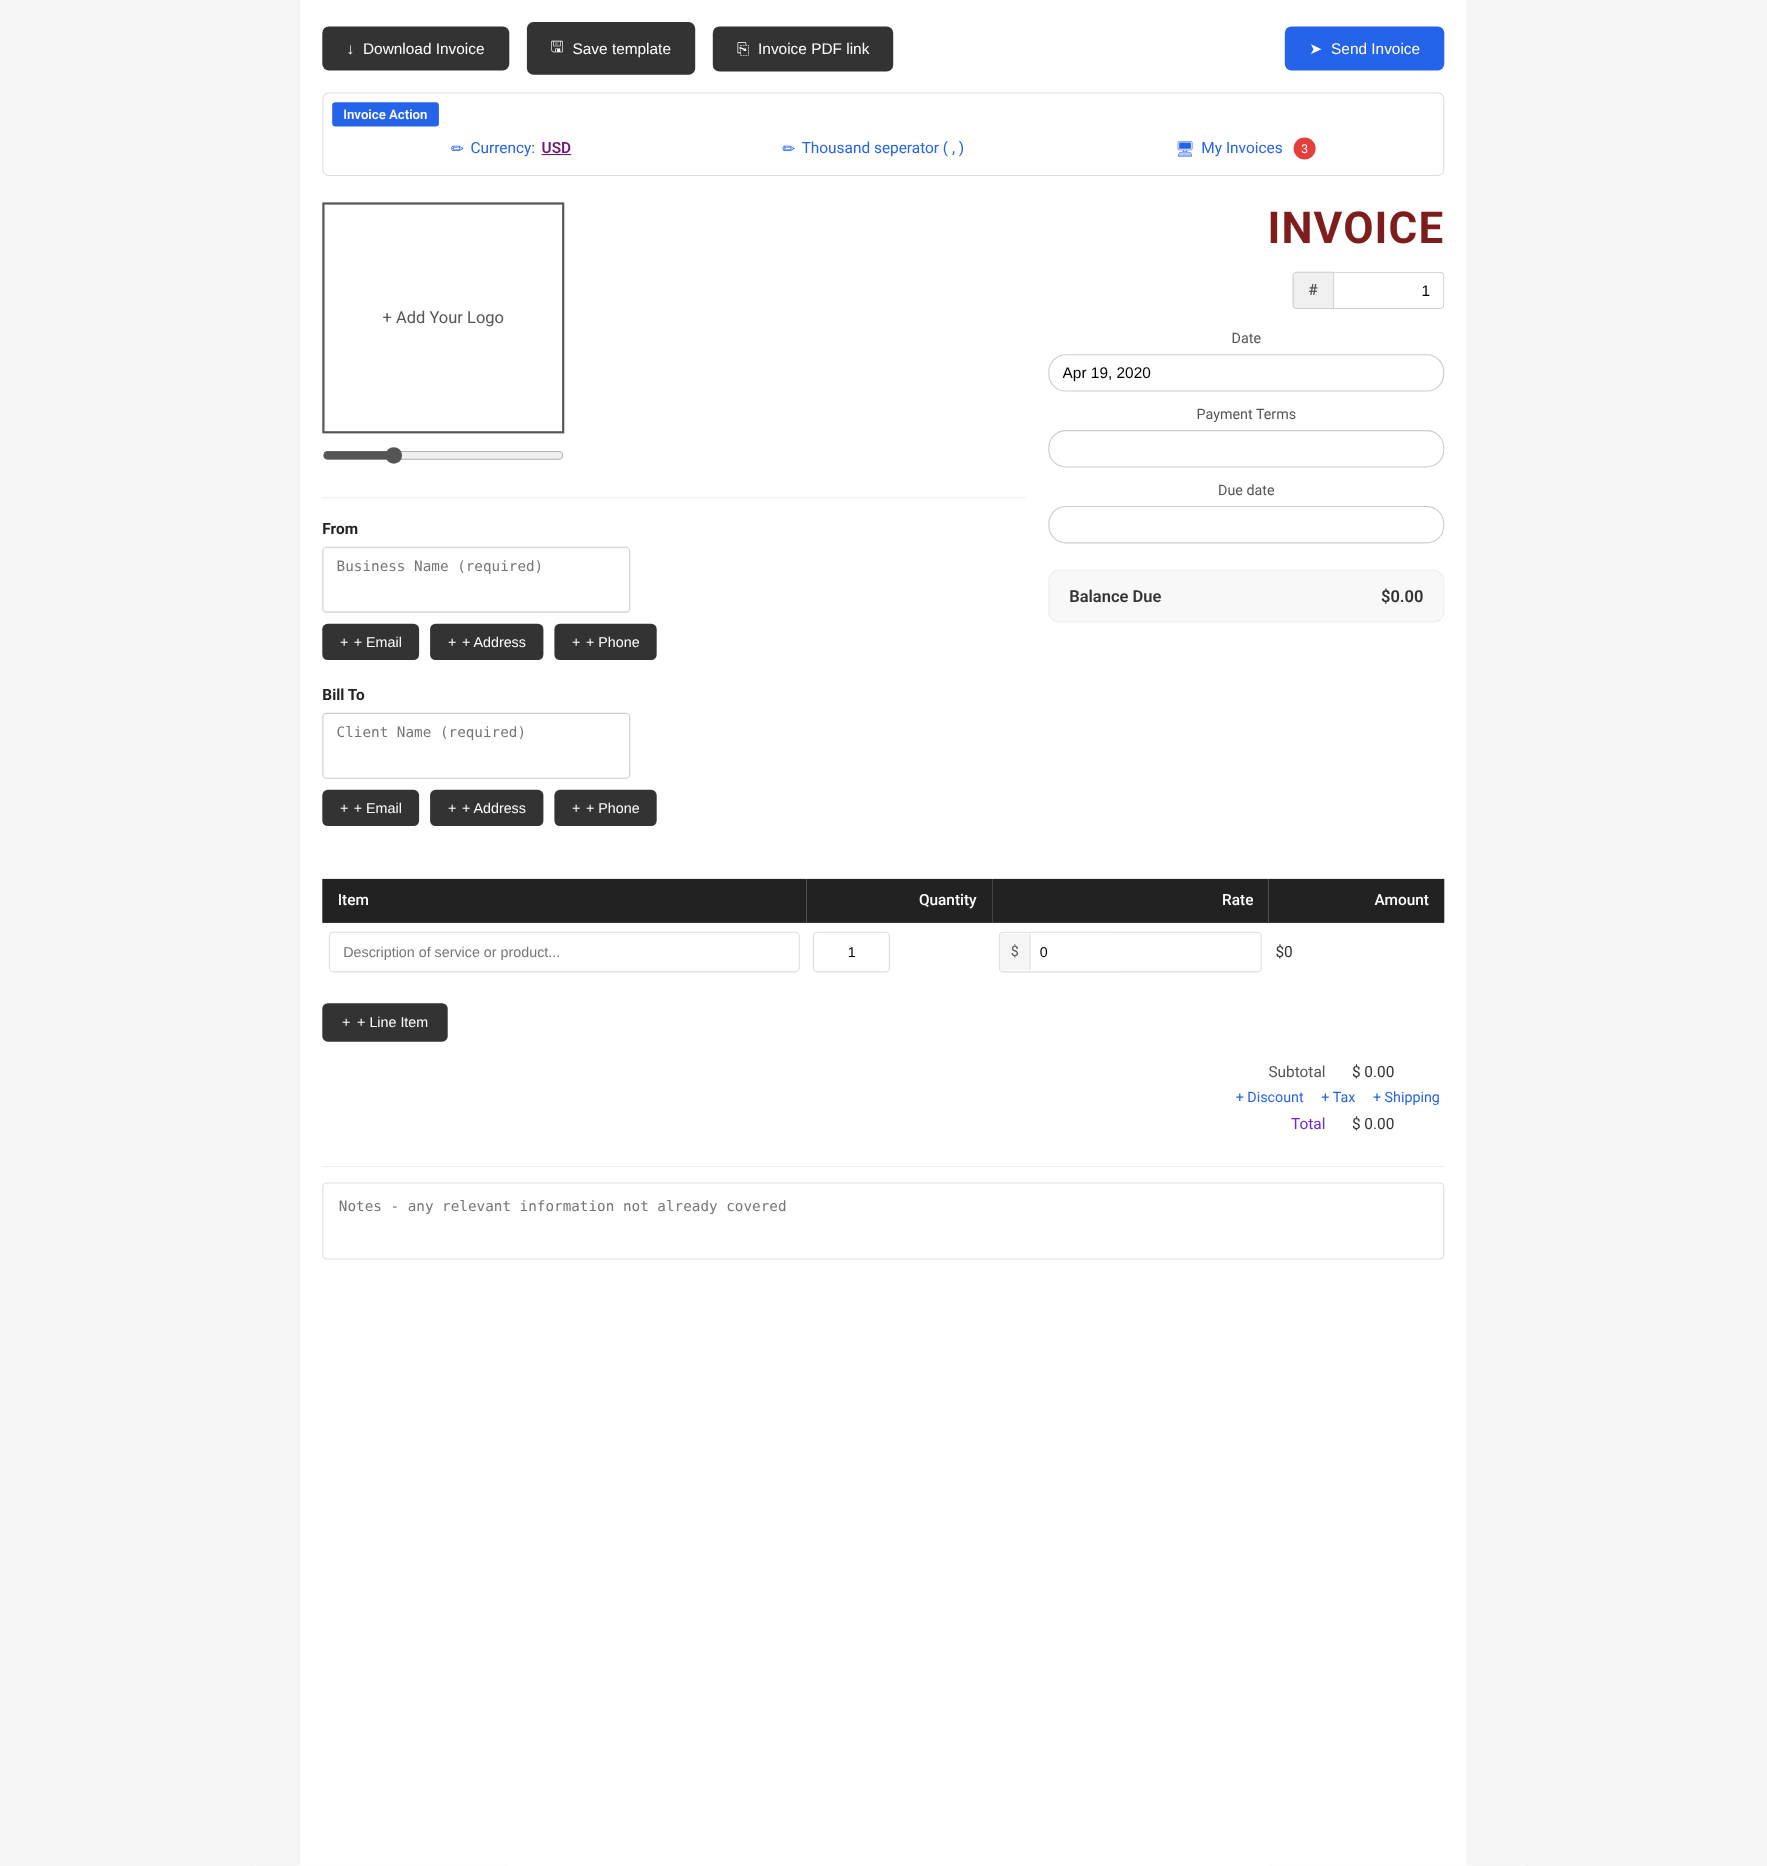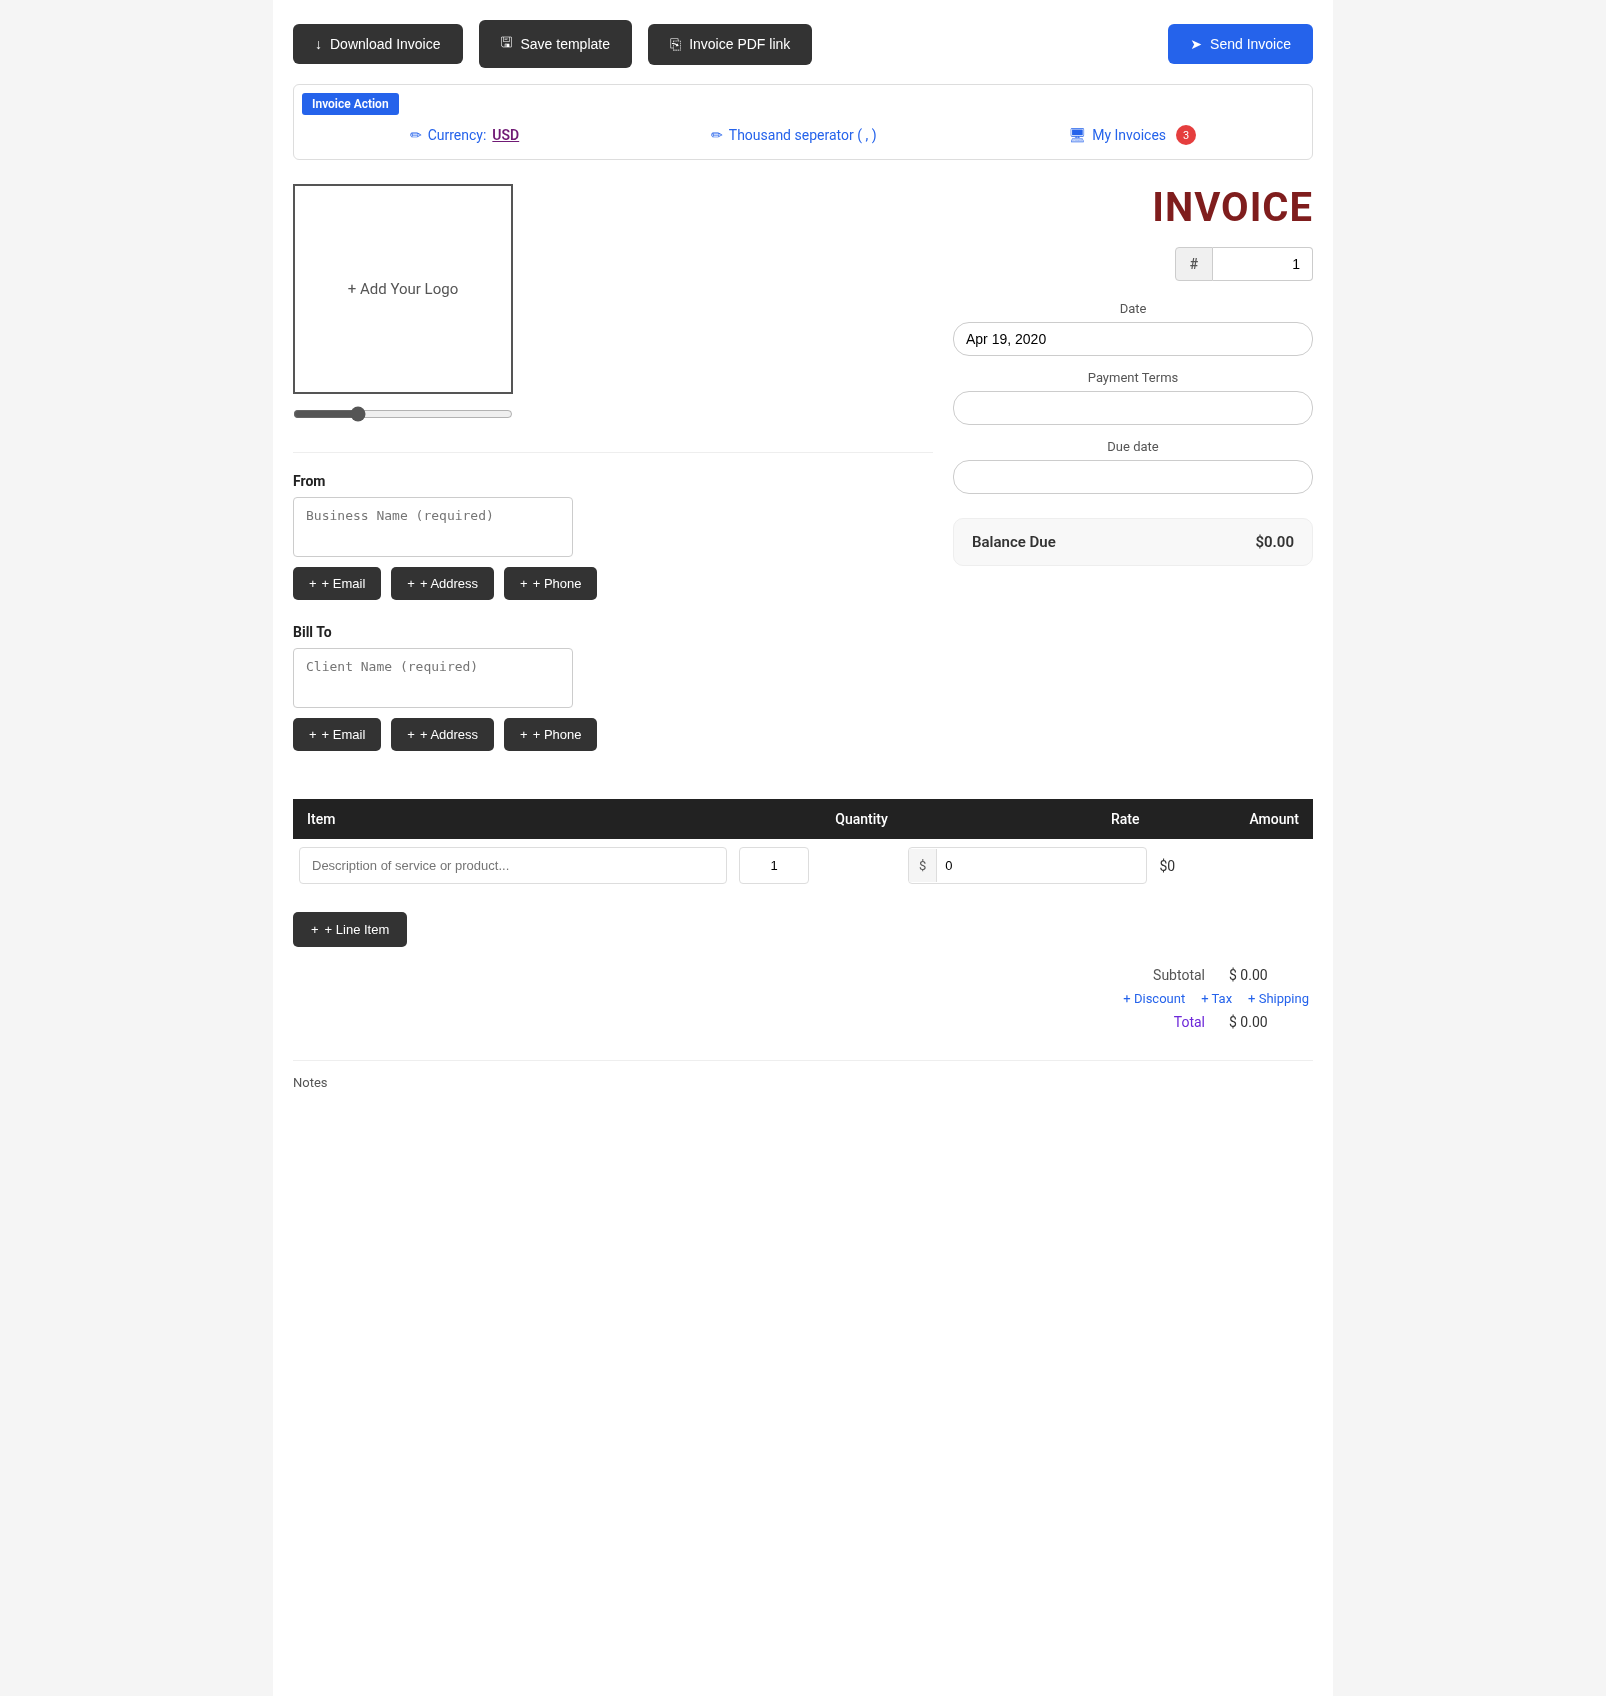--- a/index.html
+++ b/index.html
@@ -550,16 +550,16 @@
       <span class="adj-link">+ Shipping</span>
     </div>
     <div class="total-row">
       <span class="total-label">Total</span>
       <span class="total-value">$ 0.00</span>
     </div>
   </div>
 
   
   <div class="notes-section">
-    <div class="notes-label">Notes</div>
+    <textarea class="notes-input" placeholder="Notes - any relevant information not already covered" style=""></textarea>
   </div>
 
 </div>
 
 </body></html>

